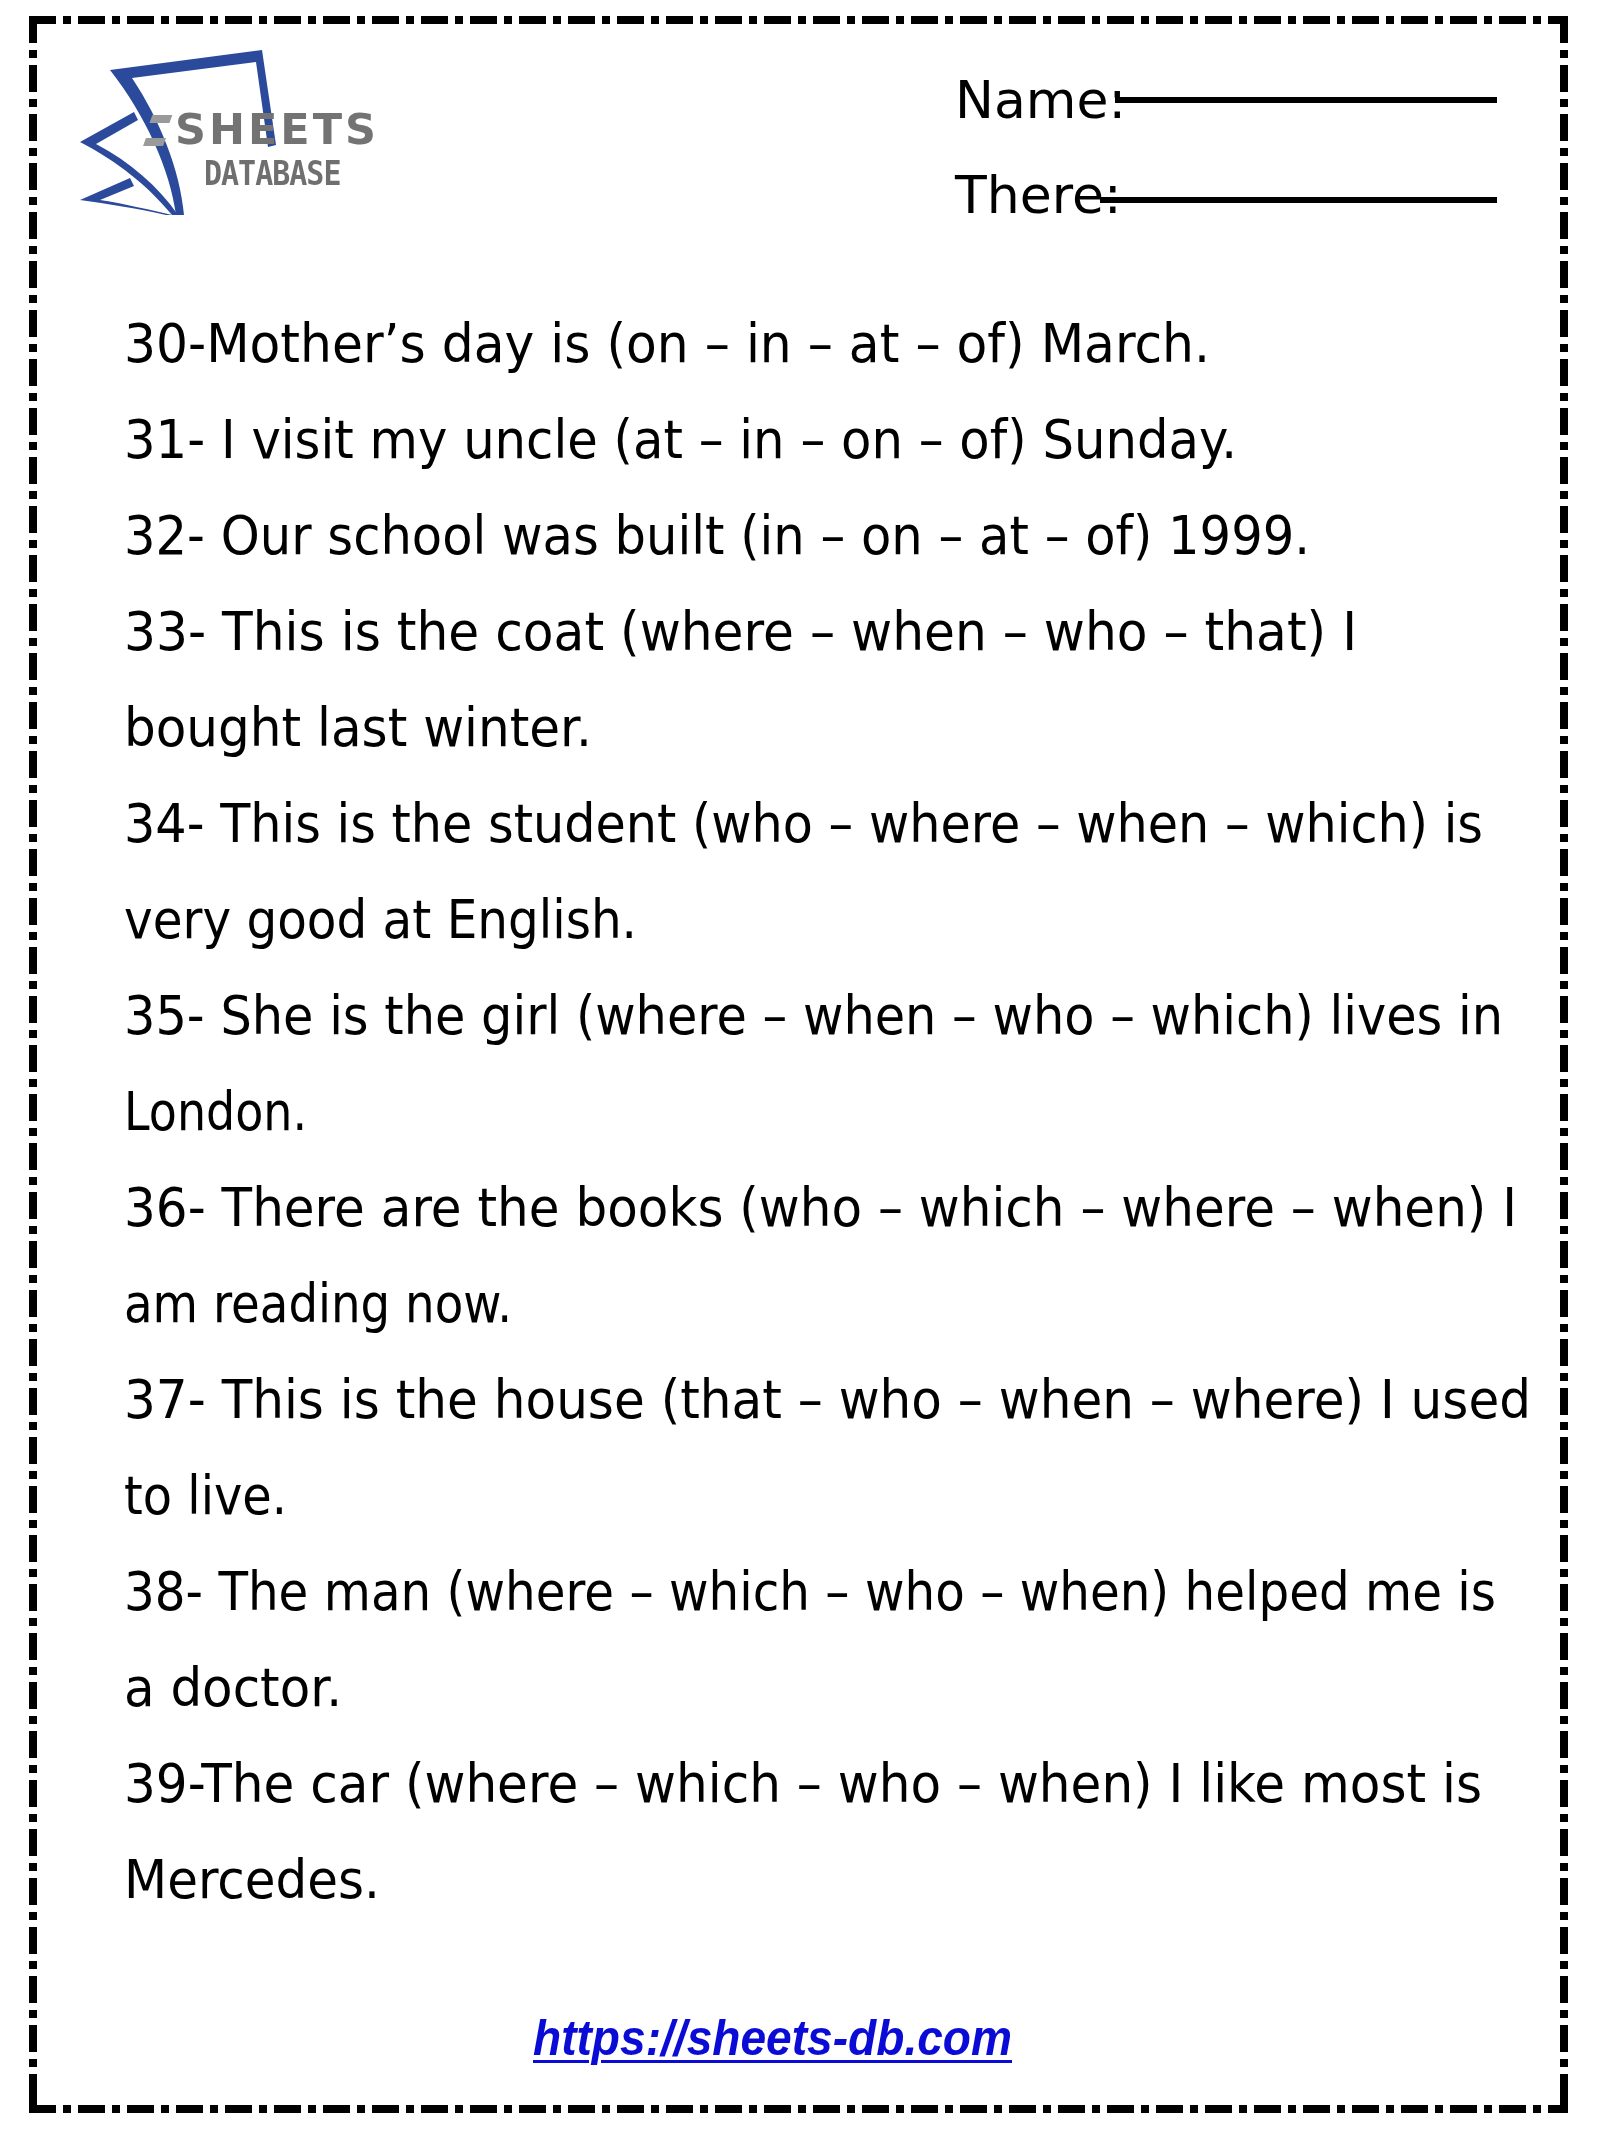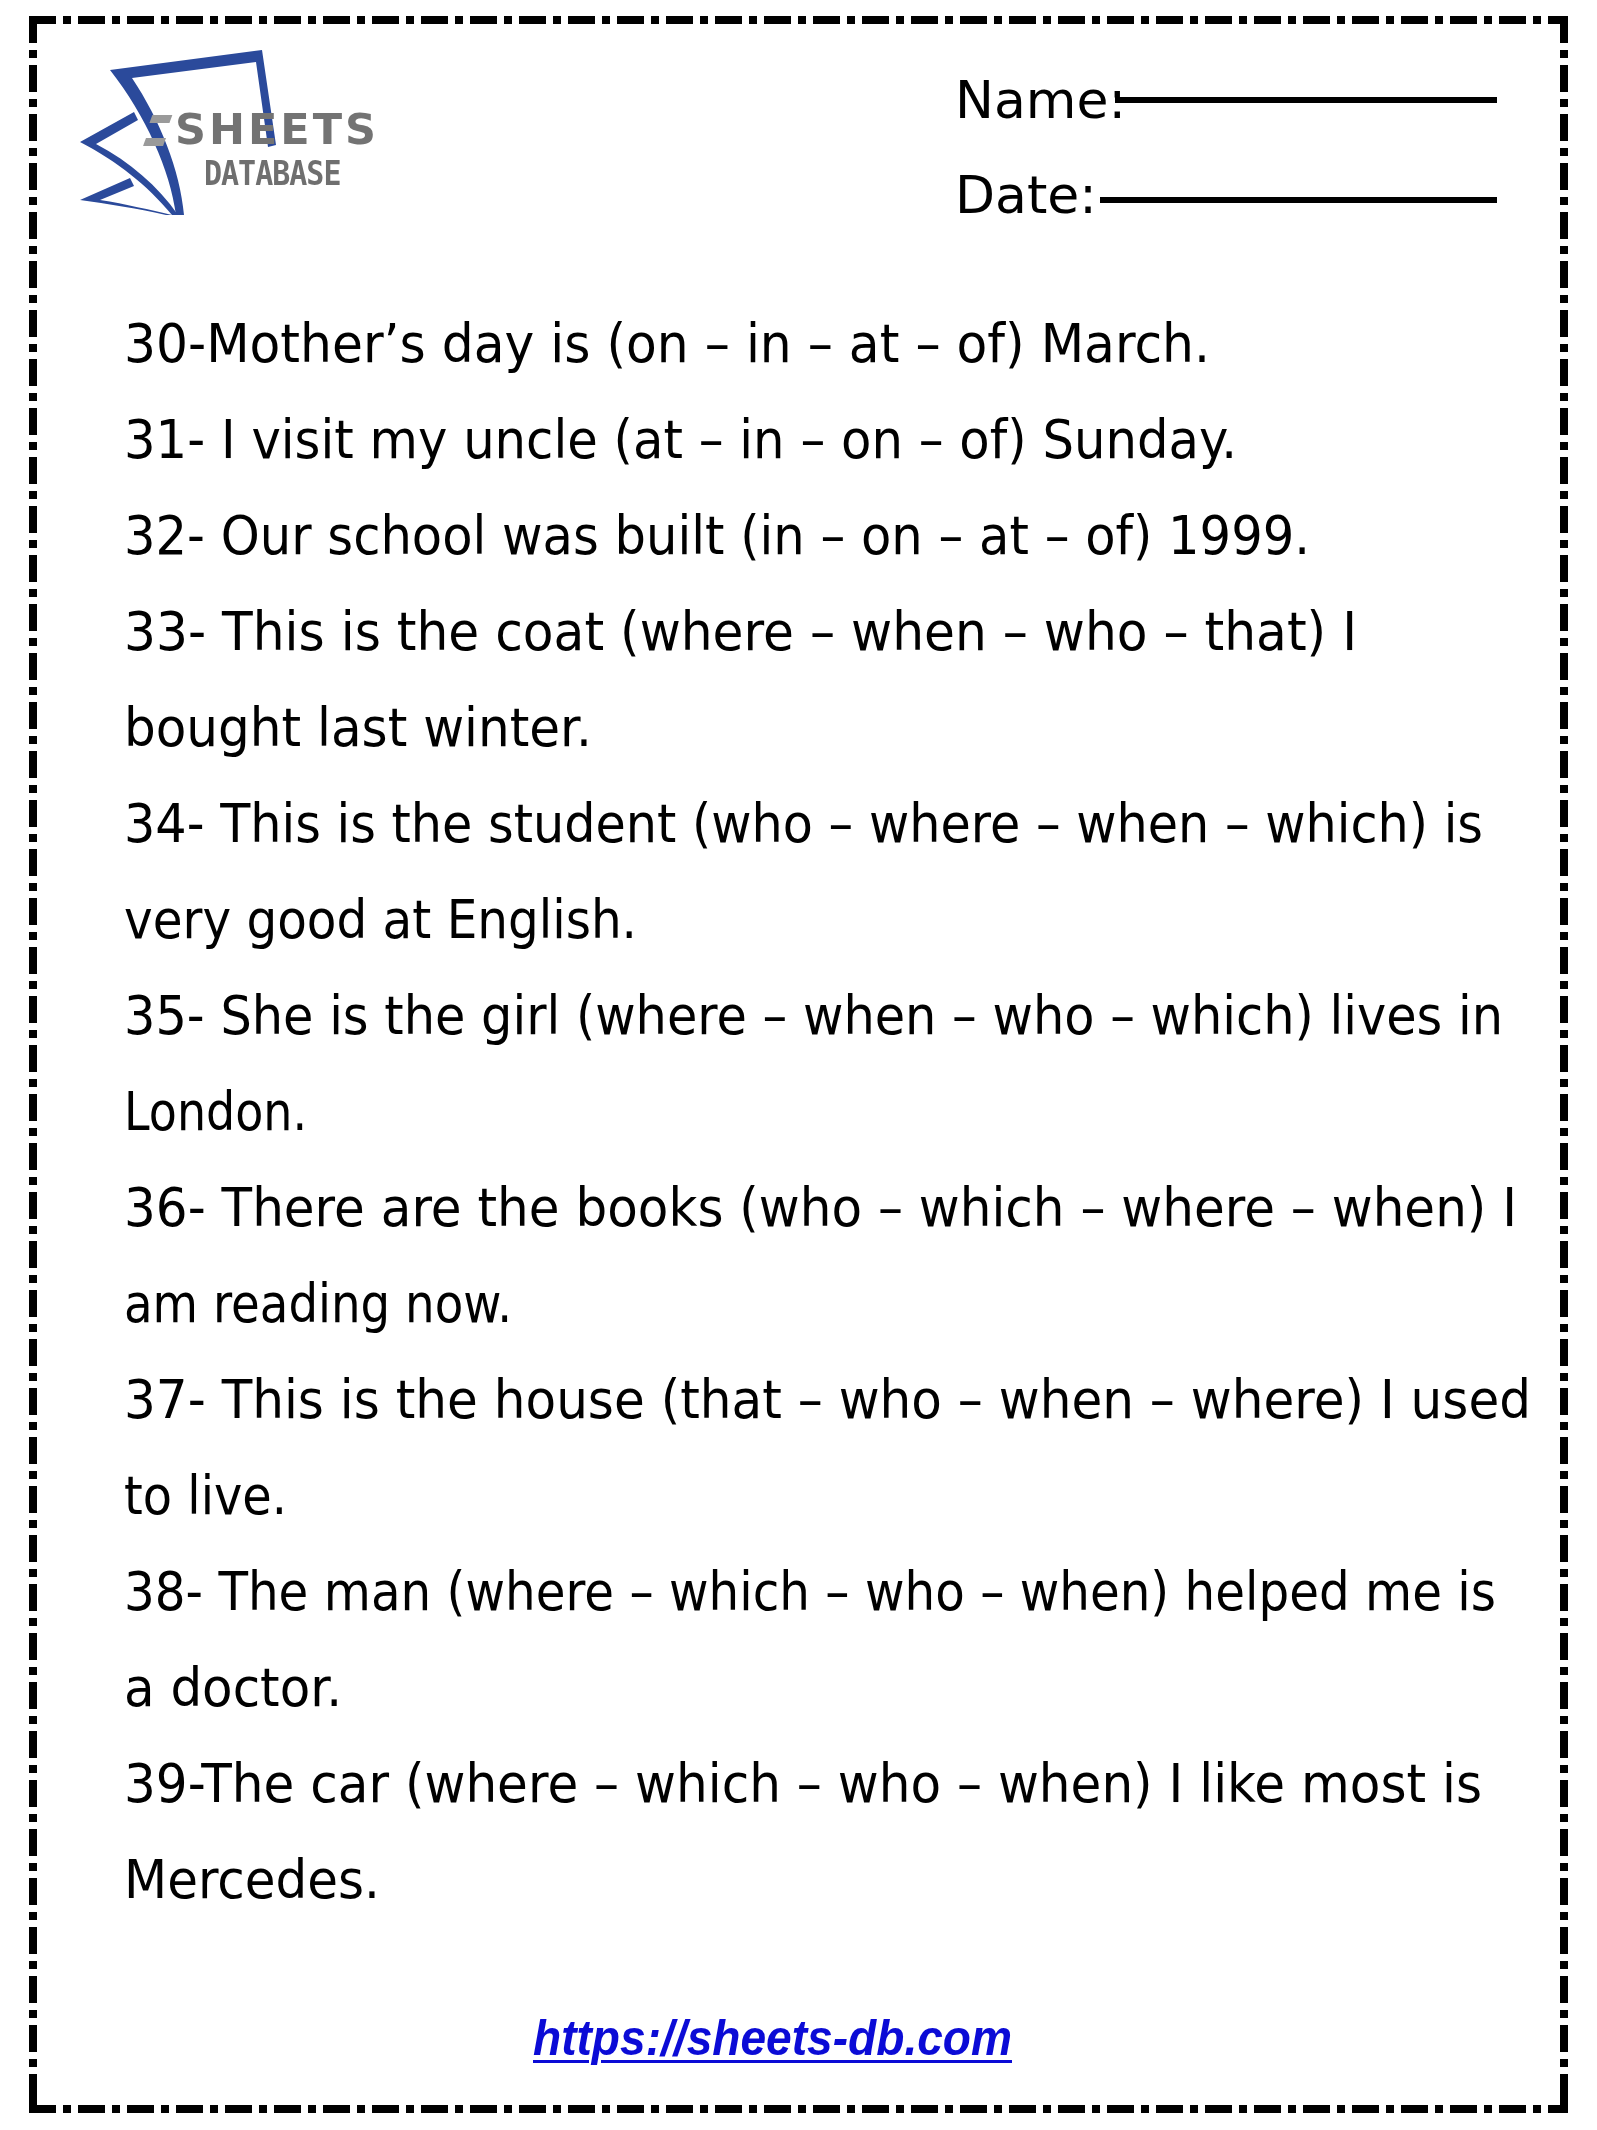--- a/index.html
+++ b/index.html
@@ -47,21 +47,21 @@
       <rect x="96" y="65" width="20" height="8" transform="skewX(-20)"></rect>
       <rect x="98" y="88" width="20" height="8" transform="skewX(-20)"></rect>
     </g>
   </svg>
   <div class="logo-sheets">SHEETS</div>
   <div class="logo-database">DATABASE</div>
 </div>
 
 <div class="field-label" style="left:955px; top:74px;">Name:</div>
 <div class="field-line" style="left:1115px; top:97px; width:382px;"></div>
-<div class="field-label" style="left:955px; top:169px;">Date:</div>
+<div class="field-label" style="left:955px; top:169px;">There:</div>
 <div class="field-line" style="left:1100px; top:197px; width:397px;"></div>
 
 <div>
   <div>
     <div class="q-line fit" style="top: 317px; transform: scaleX(0.931564);">30-Mother’s day is (on – in – at – of) March.</div>
   </div>
   <div>
     <div class="q-line fit" style="top: 413px; transform: scaleX(0.920013);">31- I visit my uncle (at – in – on – of) Sunday.</div>
   </div>
   <div>

